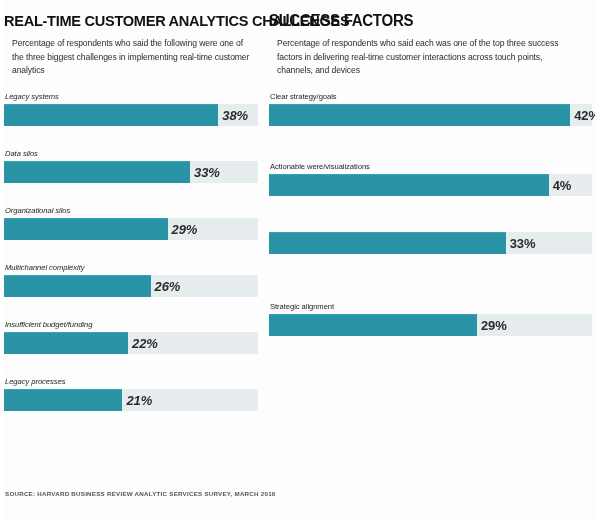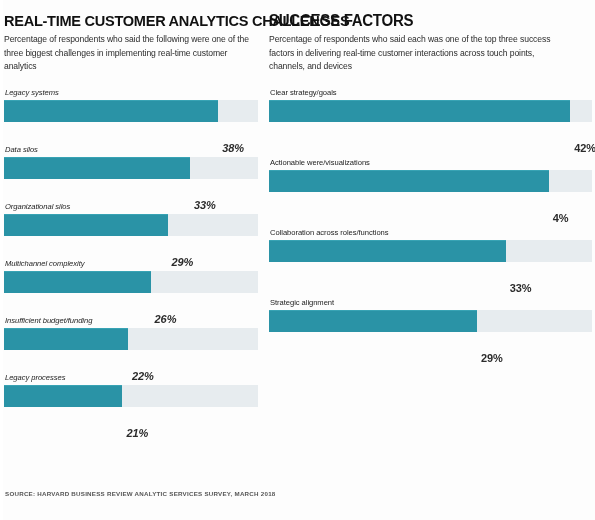--- a/index.html
+++ b/index.html
@@ -44,21 +44,21 @@
     margin:0 0 4px 0;
     transform:scaleX(0.94);
     transform-origin:left center;
     white-space:nowrap;
   }
   .panel-right .title{font-size:16px;}
   .subtitle{
     font-size:8.6px;
     line-height:13.5px;
     color:#2b2b2b;
-    margin:0;
+    margin:8px;
     max-width:252px;
     letter-spacing:-0.1px;
   }
   .panel-right .subtitle{max-width:300px;}
 
   
   .chart{
     position:relative;
     margin-top:14px;
   }
@@ -84,26 +84,25 @@
   .bar{
     position:absolute;
     left:0;top:0;bottom:0;
     background:#2a93a6;
     border-top:1px solid #38a3b4;
   }
   .value{
     position:absolute;
     top:50%;
     transform:translateY(-50%);
-    font-size:11px;
+    font-size:13px;
     font-weight:bold;
     color:#2b2b2b;
     letter-spacing:-0.1px;
     white-space:nowrap;
-    margin-top:37px;
   }
 
   
   .panel-left .row{height:55px;font-style:italic;}
   .panel-right .row{height:68px;}
   .panel-left .row:first-child{margin-top:0;}
 
   
   .source{
     position:absolute;
@@ -194,21 +193,20 @@
             </div>
           </div>
           <div class="row">
             <div class="row-label">Actionable were/visualizations</div>
             <div class="track">
               <div class="bar" style="width: 86.58%;"></div>
               <span class="value" style="left: calc(86.58% + 4px);">4%</span>
             </div>
           </div>
           <div class="row">
-            <div class="row-label">Collaboration across roles/functions</div>
             <div class="track">
               <div class="bar" style="width: 73.26%;"></div>
               <span class="value" style="left: calc(73.26% + 4px);">33%</span>
             </div>
           </div>
           <div class="row">
             <div class="row-label">Strategic alignment</div>
             <div class="track">
               <div class="bar" style="width: 64.38%;"></div>
               <span class="value" style="left: calc(64.38% + 4px);">29%</span>

